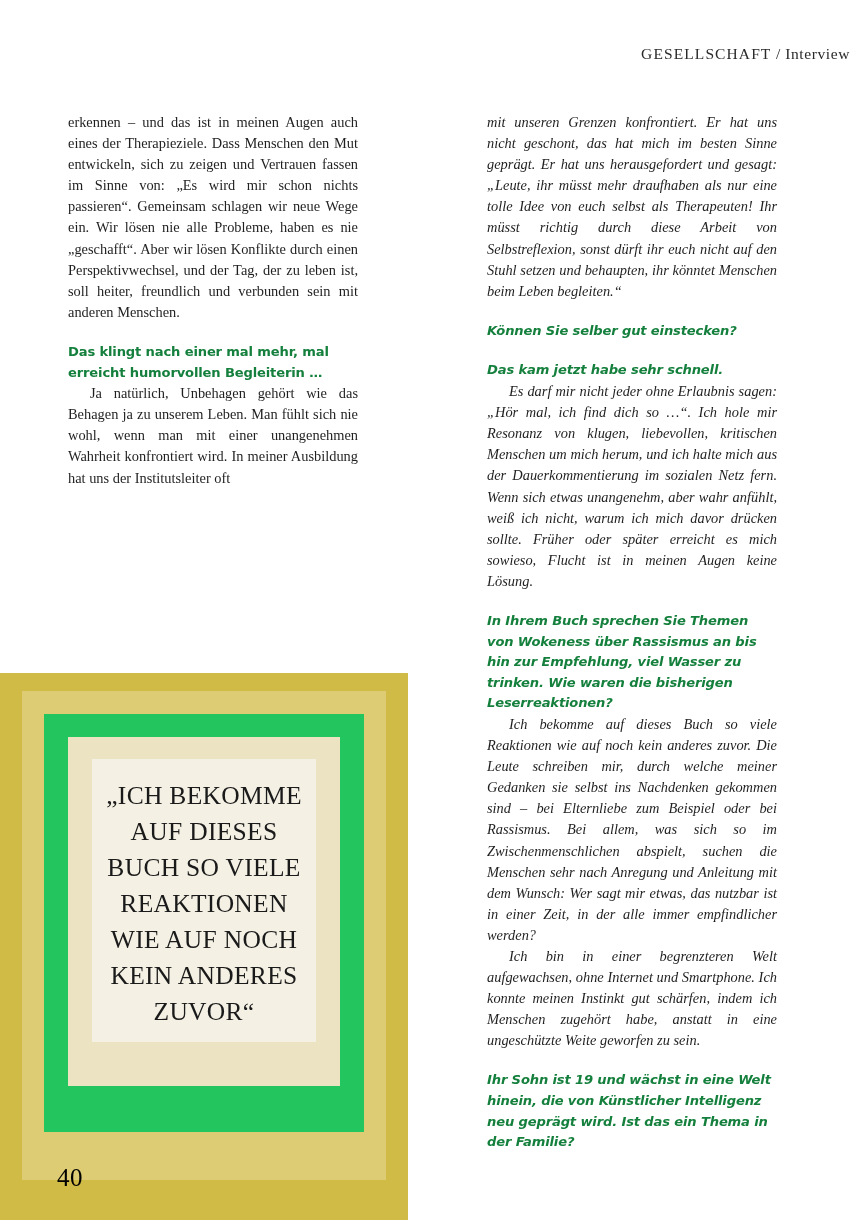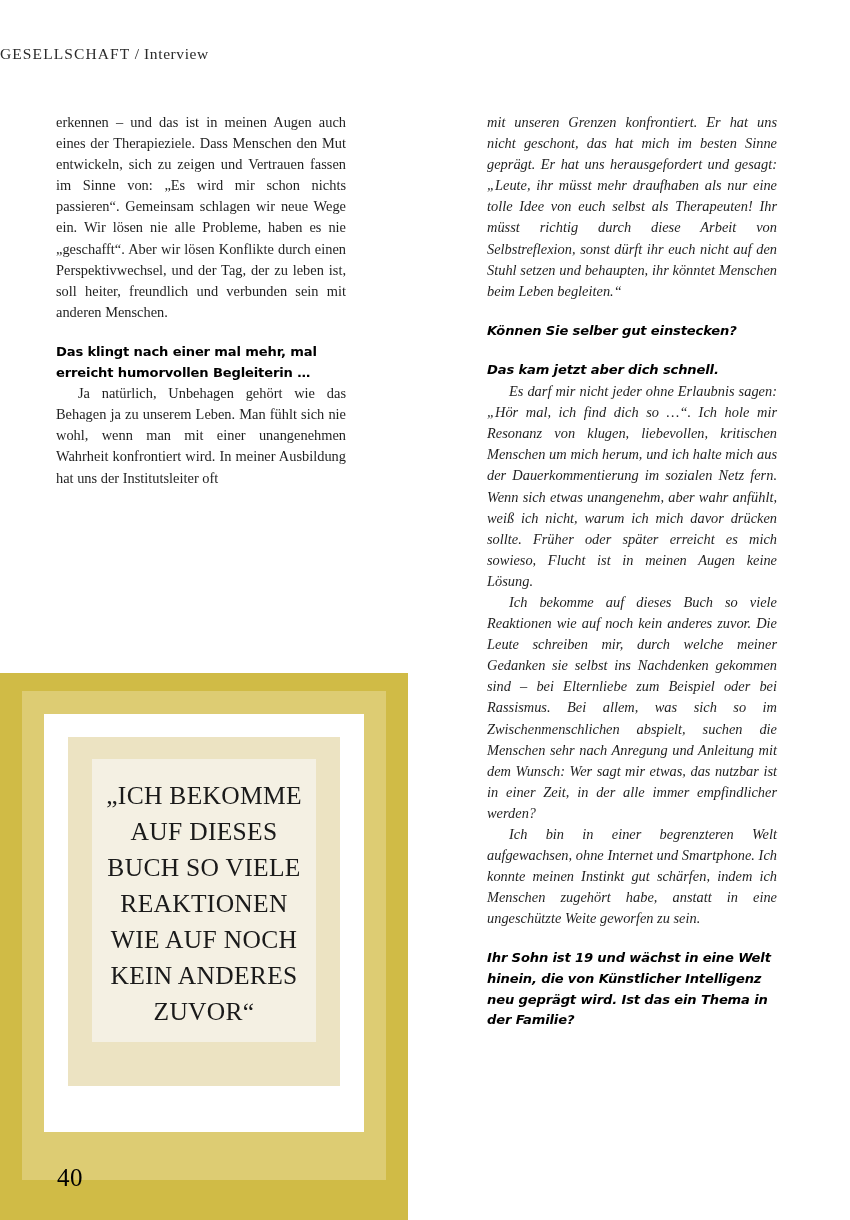--- a/index.html
+++ b/index.html
@@ -21,40 +21,40 @@
     width: 850px;
     height: 1220px;
   }
 
   
   .running-head {
     position: absolute;
     top: 45px;
     left: 0;
     width: 850px;
-    text-align: left;
+    text-align: right;
     font-family: "Liberation Serif", serif;
     font-size: 15.5px;
     letter-spacing: 0.6px;
     color: #2a2a2a;
   }
   .running-head .rh-section {
     letter-spacing: 1.1px;
   }
   .running-head .rh-sep {
     letter-spacing: 0.5px;
   }
 
   
   .col {
     position: absolute;
     top: 112px;
     width: 290px;
   }
-  .col-left  { left: 56px; }
+  .col-left  { left: 68px; }
   .col-right { left: 487px; }
 
   .col-left  { height: 520px; }
   .col-right { height: 1060px; font-style: italic; }
 
   p {
     margin: 0;
     padding: 0;
   }
 
@@ -69,21 +69,21 @@
   }
   .answer.indent {
     text-indent: 22px;
   }
 
   .question {
     font-family: "DejaVu Sans", sans-serif;
     font-weight: bold;
     font-size: 13.1px;
     line-height: 20.6px;
-    color: #000000;
+    color: #15803d;
     text-align: left;
     letter-spacing: -0.15px;
   }
 
   .gap-before-q { margin-top: 19px; }
 
   
   .quote-box {
     position: absolute;
     left: 0;
@@ -100,21 +100,21 @@
     right: 22px;
     bottom: 40px;
     background: #ddcc73;
   }
   .qb-band3 {
     position: absolute;
     left: 22px;
     top: 23px;
     right: 22px;
     bottom: 48px;
-    background: #ffffff;
+    background: #22c55e;
   }
   .qb-band4 {
     position: absolute;
     left: 24px;
     top: 23px;
     right: 24px;
     bottom: 46px;
     background: #ece3c2;
   }
   .qb-band5 {
@@ -163,22 +163,23 @@
 
   <div class="col col-left" id="col-left">
       <p class="answer">erkennen – und das ist in meinen Augen auch eines der Therapieziele. Dass Menschen den Mut entwickeln, sich zu zeigen und Vertrauen fassen im Sinne von: „Es wird mir schon nichts passieren“. Gemeinsam schlagen wir neue Wege ein. Wir lösen nie alle Probleme, haben es nie „geschafft“. Aber wir lösen Konflikte durch einen Perspektivwechsel, und der Tag, der zu leben ist, soll heiter, freundlich und verbunden sein mit anderen Menschen.</p>
       <p class="question gap-before-q">Das klingt nach einer mal mehr, mal erreicht humorvollen Begleiterin …</p>
       <p class="answer indent">Ja natürlich, Unbehagen gehört wie das Behagen ja zu unserem Leben. Man fühlt sich nie wohl, wenn man mit einer unangenehmen Wahrheit konfrontiert wird. In meiner Ausbildung hat uns der Institutsleiter oft</p>
     </div>
 
   <div class="col col-right" id="col-right">
       <p class="answer">mit unseren Grenzen konfrontiert. Er hat uns nicht geschont, das hat mich im besten Sinne geprägt. Er hat uns herausgefordert und gesagt: „Leute, ihr müsst mehr draufhaben als nur eine tolle Idee von euch selbst als Therapeuten! Ihr müsst richtig durch diese Arbeit von Selbstreflexion, sonst dürft ihr euch nicht auf den Stuhl setzen und behaupten, ihr könntet Menschen beim Leben begleiten.“</p>
       <p class="question gap-before-q">Können Sie selber gut einstecken?</p>
-      <p class="question gap-before-q">Das kam jetzt aber dich schnell.</p>
+      <p class="question gap-before-q">Das kam jetzt habe sehr schnell.</p>
       <p class="answer indent">Es darf mir nicht jeder ohne Erlaubnis sagen: „Hör mal, ich find dich so …“. Ich hole mir Resonanz von klugen, liebevollen, kritischen Menschen um mich herum, und ich halte mich aus der Dauerkommentierung im sozialen Netz fern. Wenn sich etwas unangenehm, aber wahr anfühlt, weiß ich nicht, warum ich mich davor drücken sollte. Früher oder später erreicht es mich sowieso, Flucht ist in meinen Augen keine Lösung.</p>
+      <p class="question gap-before-q">In Ihrem Buch sprechen Sie Themen von Wokeness über Rassismus an bis hin zur Empfehlung, viel Wasser zu trinken. Wie waren die bisherigen Leserreaktionen?</p>
       <p class="answer indent">Ich bekomme auf dieses Buch so viele Reaktionen wie auf noch kein anderes zuvor. Die Leute schreiben mir, durch welche meiner Gedanken sie selbst ins Nachdenken gekommen sind – bei Elternliebe zum Beispiel oder bei Rassismus. Bei allem, was sich so im Zwischenmenschlichen abspielt, suchen die Menschen sehr nach Anregung und Anleitung mit dem Wunsch: Wer sagt mir etwas, das nutzbar ist in einer Zeit, in der alle immer empfindlicher werden?</p>
       <p class="answer indent">Ich bin in einer begrenzteren Welt aufgewachsen, ohne Internet und Smartphone. Ich konnte meinen Instinkt gut schärfen, indem ich Menschen zugehört habe, anstatt in eine ungeschützte Weite geworfen zu sein.</p>
       <p class="question gap-before-q">Ihr Sohn ist 19 und wächst in eine Welt hinein, die von Künstlicher Intelligenz neu geprägt wird. Ist das ein Thema in der Familie?</p>
     </div>
 
   <div class="quote-box">
     <div class="qb-band2">
       <div class="qb-band3">
         <div class="qb-band4">
           <div class="qb-band5">

